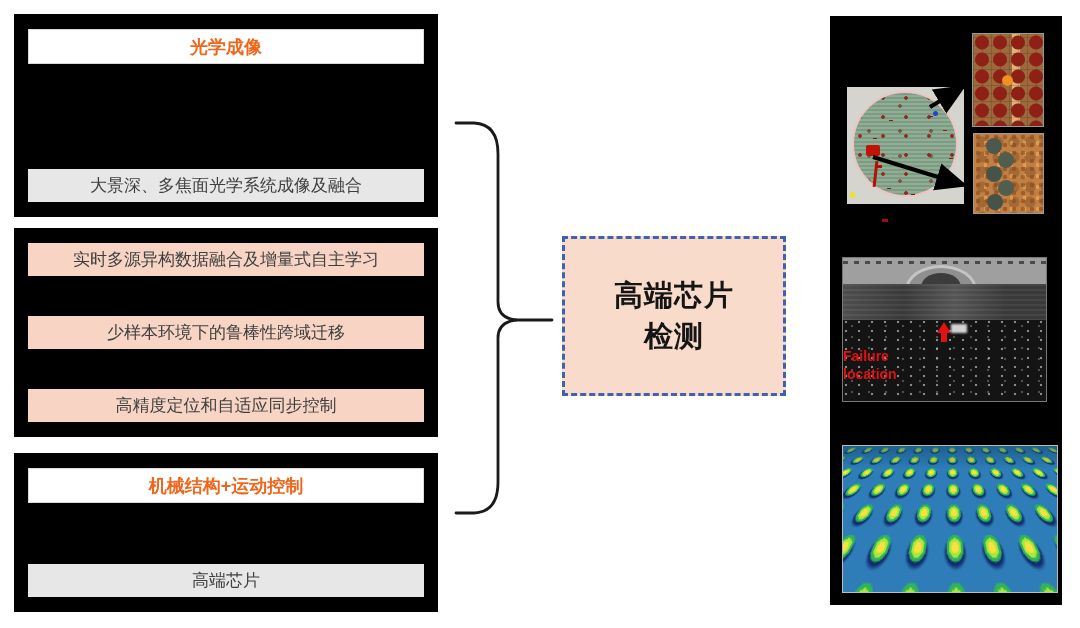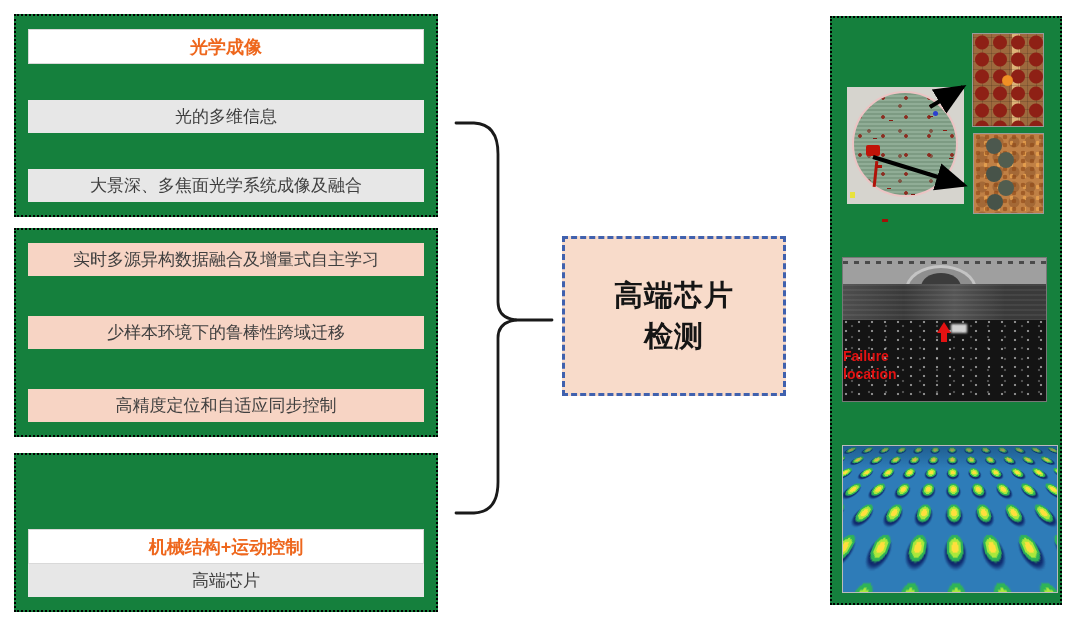--- a/index.html
+++ b/index.html
@@ -1,38 +1,38 @@
 <!DOCTYPE html>
 <html><head>
 <meta charset="utf-8">
 <style>
   html,body{margin:0;padding:0;background:#fff;}
   #canvas{
     position:relative;width:1080px;height:628px;background:#fff;
     font-family:"Liberation Sans","DejaVu Sans",sans-serif;overflow:hidden;
   }
-  .dotted-box{position:absolute;border:2px dotted #000;background:#15803d;box-sizing:border-box;}
+  .dotted-box{position:absolute;border:2px dotted #000;background:#000000;box-sizing:border-box;}
 
   
   .group{display:flex;flex-direction:column;justify-content:space-between;padding:13px 12px;}
   .g-header{
     display:flex;align-items:center;justify-content:center;
     height:33px;background:#fff;border:1px solid #d9d9d9;
     color:#ee671d;font-weight:bold;font-size:18px;flex:0 0 auto;
   }
   .g-header.orange-border{border:2px solid #ee671d;height:34px;}
   .g-row{
     display:flex;align-items:center;justify-content:center;
     height:33px;background:#e7e7e7;color:#3f3f3f;font-size:17px;flex:0 0 auto;
   }
   .g-row.pink{background:#f7d4c4;}
 
   #group1{left:14px;top:14px;width:424px;height:203px;}
   #group2{left:14px;top:228px;width:424px;height:209px;}
-  #group3{left:14px;top:453px;width:424px;height:159px;justify-content:flex-end;}
+  #group3{left:14px;top:453px;width:424px;height:159px;}
 
   
   #brace{position:absolute;left:440px;top:108px;width:120px;height:420px;}
   #center-box{
     position:absolute;left:562px;top:236px;width:224px;height:160px;
     background:#f8dbca;border:3px dashed #4061ae;box-sizing:border-box;
     display:flex;flex-direction:column;align-items:center;justify-content:center;
     color:#151515;font-weight:bold;font-size:29px;line-height:1.4;letter-spacing:1px;
   }
 
@@ -128,21 +128,20 @@
   #fig3-haze{position:absolute;left:0;right:0;top:0;height:22px;
     background:linear-gradient(180deg, rgba(20,70,110,.55), rgba(20,70,110,0));}
 </style>
 </head>
 <body>
 
 <div id="canvas">
 
   <section class="dotted-box group" id="group1">
     <div class="g-header">光学成像</div>
-    <div class="g-row">光的多维信息</div>
     <div class="g-row">大景深、多焦面光学系统成像及融合</div>
   </section>
 
   <section class="dotted-box group" id="group2">
     <div class="g-row pink">实时多源异构数据融合及增量式自主学习</div>
     <div class="g-row pink">少样本环境下的鲁棒性跨域迁移</div>
     <div class="g-row pink">高精度定位和自适应同步控制</div>
   </section>
 
   <section class="dotted-box group" id="group3">

